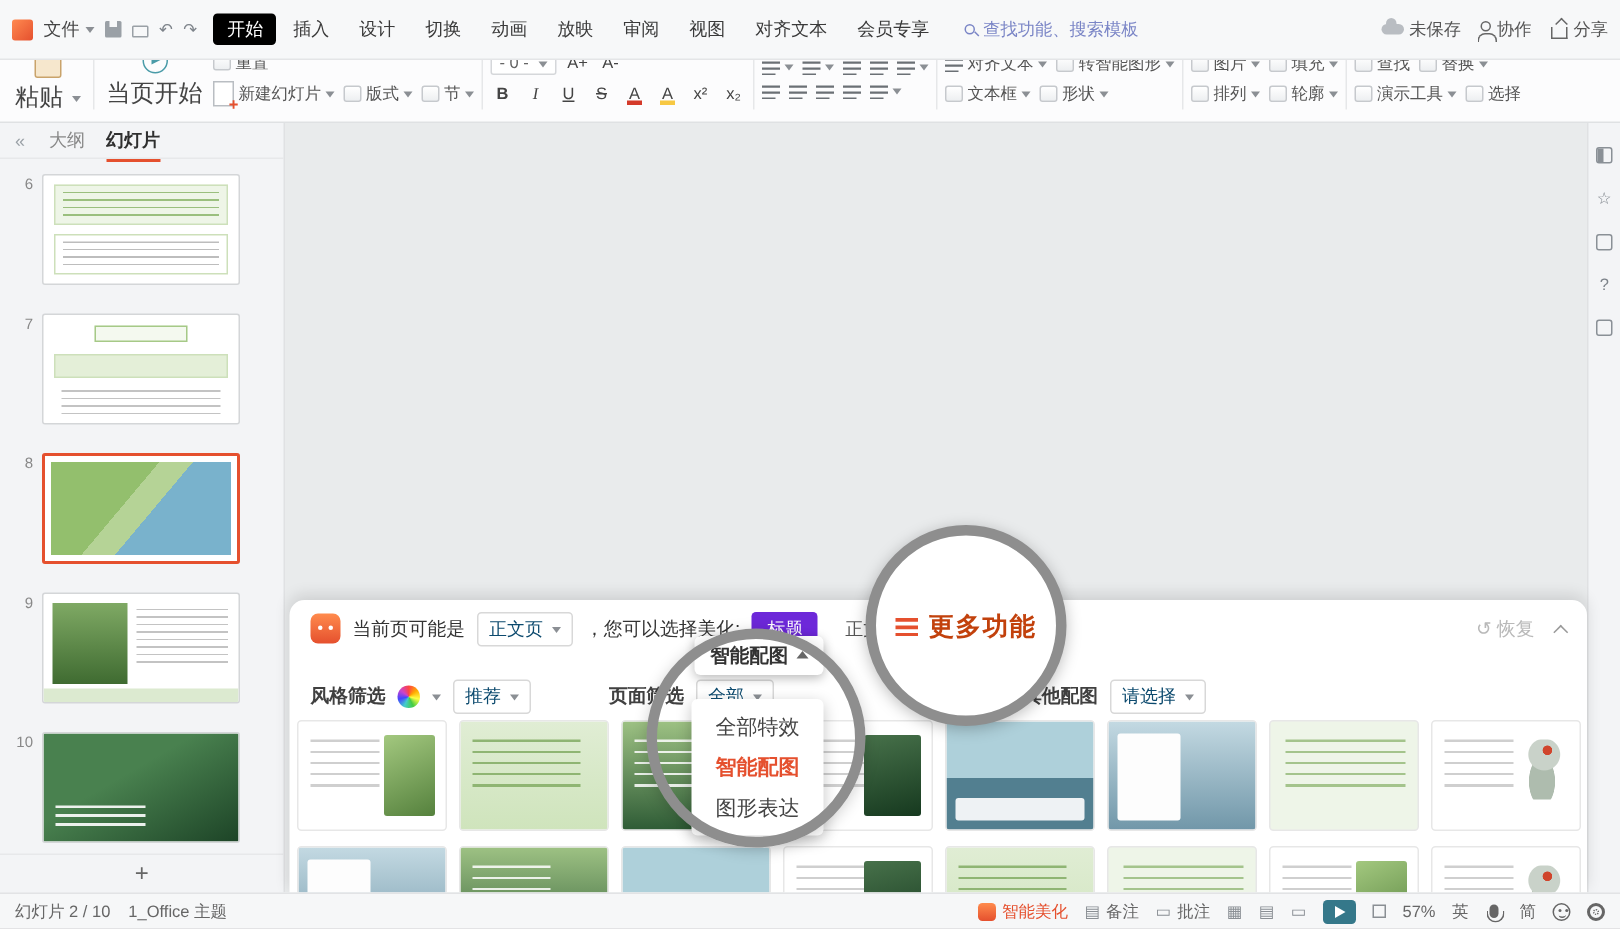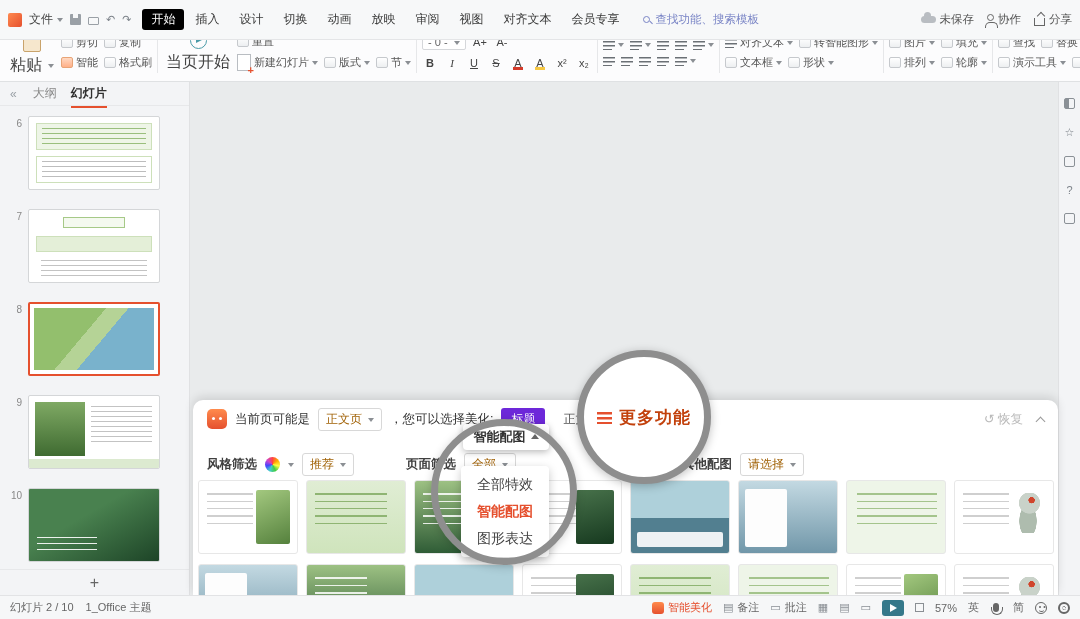--- a/index.html
+++ b/index.html
@@ -93,21 +93,21 @@
   
   .rail{position:absolute;top:82px;bottom:24px;right:0;width:22px;background:#f3f4f6;border-left:1px solid #e0e1e3;display:flex;flex-direction:column;align-items:center;gap:17px;padding-top:16px;z-index:8;color:#7d838a;font-size:11px}
   .railbox{width:11px;height:11px;border:1.3px solid #8a9096;border-radius:2px}
   .railbox.split::after{content:"";display:block;width:4px;height:100%;background:#8a9096}
 
   
   .bpanel{position:absolute;left:193px;right:22px;top:400px;bottom:24px;background:#fff;border-radius:10px 10px 0 0;box-shadow:0 -3px 10px rgba(0,0,0,.12);z-index:10;overflow:hidden}
   .bp-head{position:absolute;left:14px;right:14px;top:7px;height:24px;display:flex;align-items:center;gap:8px;font-size:12.5px;color:#333}
   .robot{width:20px;height:20px;border-radius:5px;background:linear-gradient(#ff8b4d,#e5502e);position:relative;flex:none}
   .robot::after{content:"";position:absolute;left:5px;top:8px;width:3px;height:3px;border-radius:50%;background:#fff;box-shadow:7px 0 0 #fff}
-  .sel{display:inline-flex;align-items:center;justify-content:space-between;gap:6px;border:1px solid #d8d8d8;border-radius:3px;background:#fff;padding:2px 7px;font-size:12px;color:#a16207;white-space:nowrap}
+  .sel{display:inline-flex;align-items:center;justify-content:space-between;gap:6px;border:1px solid #d8d8d8;border-radius:3px;background:#fff;padding:2px 7px;font-size:12px;color:#0c4a6e;white-space:nowrap}
   .pill{padding:3px 10px;border-radius:3px;font-size:12px;color:#555;white-space:nowrap}
   .pill.orange{background:#6d28d9;color:#fff}
   .bp-right{margin-left:auto;display:flex;align-items:center;gap:14px;color:#b9b9b9}
   .chevup{display:inline-block;width:7px;height:7px;border-left:1.6px solid #999;border-top:1.6px solid #999;transform:rotate(45deg);margin-top:4px}
   .bp-filter{position:absolute;left:14px;right:14px;top:52px;height:24px;display:flex;align-items:center;gap:8px;font-size:12.5px;color:#333;white-space:nowrap}
   .flabel{font-weight:bold;color:#404040}
   .wheel{width:15px;height:15px;border-radius:50%;background:conic-gradient(#f44,#fa0,#ff4,#4c4,#4cc,#44f,#c4c,#f44);flex:none}
   .gap36{width:36px;flex:none}.gap150{width:150px;flex:none}
   .bp-cards{position:absolute;left:5px;right:5px;top:80px;display:flex;gap:8px}
   .bp-cards.row2{top:164px}
@@ -211,42 +211,20 @@
 
   <div class="ribbon">
     <div class="rg">
       <div class="tallbtn">
         <b class="clip"></b>
         <span class="minirow">
             <span>粘贴</span>
             <b class="cv"></b>
           </span>
       </div>
-      <div class="stackcol">
-        <div class="minirow">
-          <span class="minibtn">
-              <b class="ibx sm"></b>
-              <span>剪切</span>
-            </span>
-          <span class="minibtn">
-              <b class="ibx sm"></b>
-              <span>复制</span>
-            </span>
-        </div>
-        <div class="minirow">
-          <span class="minibtn">
-              <b class="ibx sm orangeish"></b>
-              <span>智能</span>
-            </span>
-          <span class="minibtn">
-              <b class="ibx sm"></b>
-              <span>格式刷</span>
-            </span>
-        </div>
-      </div>
     </div>
     <div class="vdiv"></div>
     <div class="rg">
       <div class="tallbtn">
         <b class="playc"></b>
         <span>当页开始</span>
       </div>
       <div class="stackcol">
         <div class="minirow">
           <span class="minibtn">

